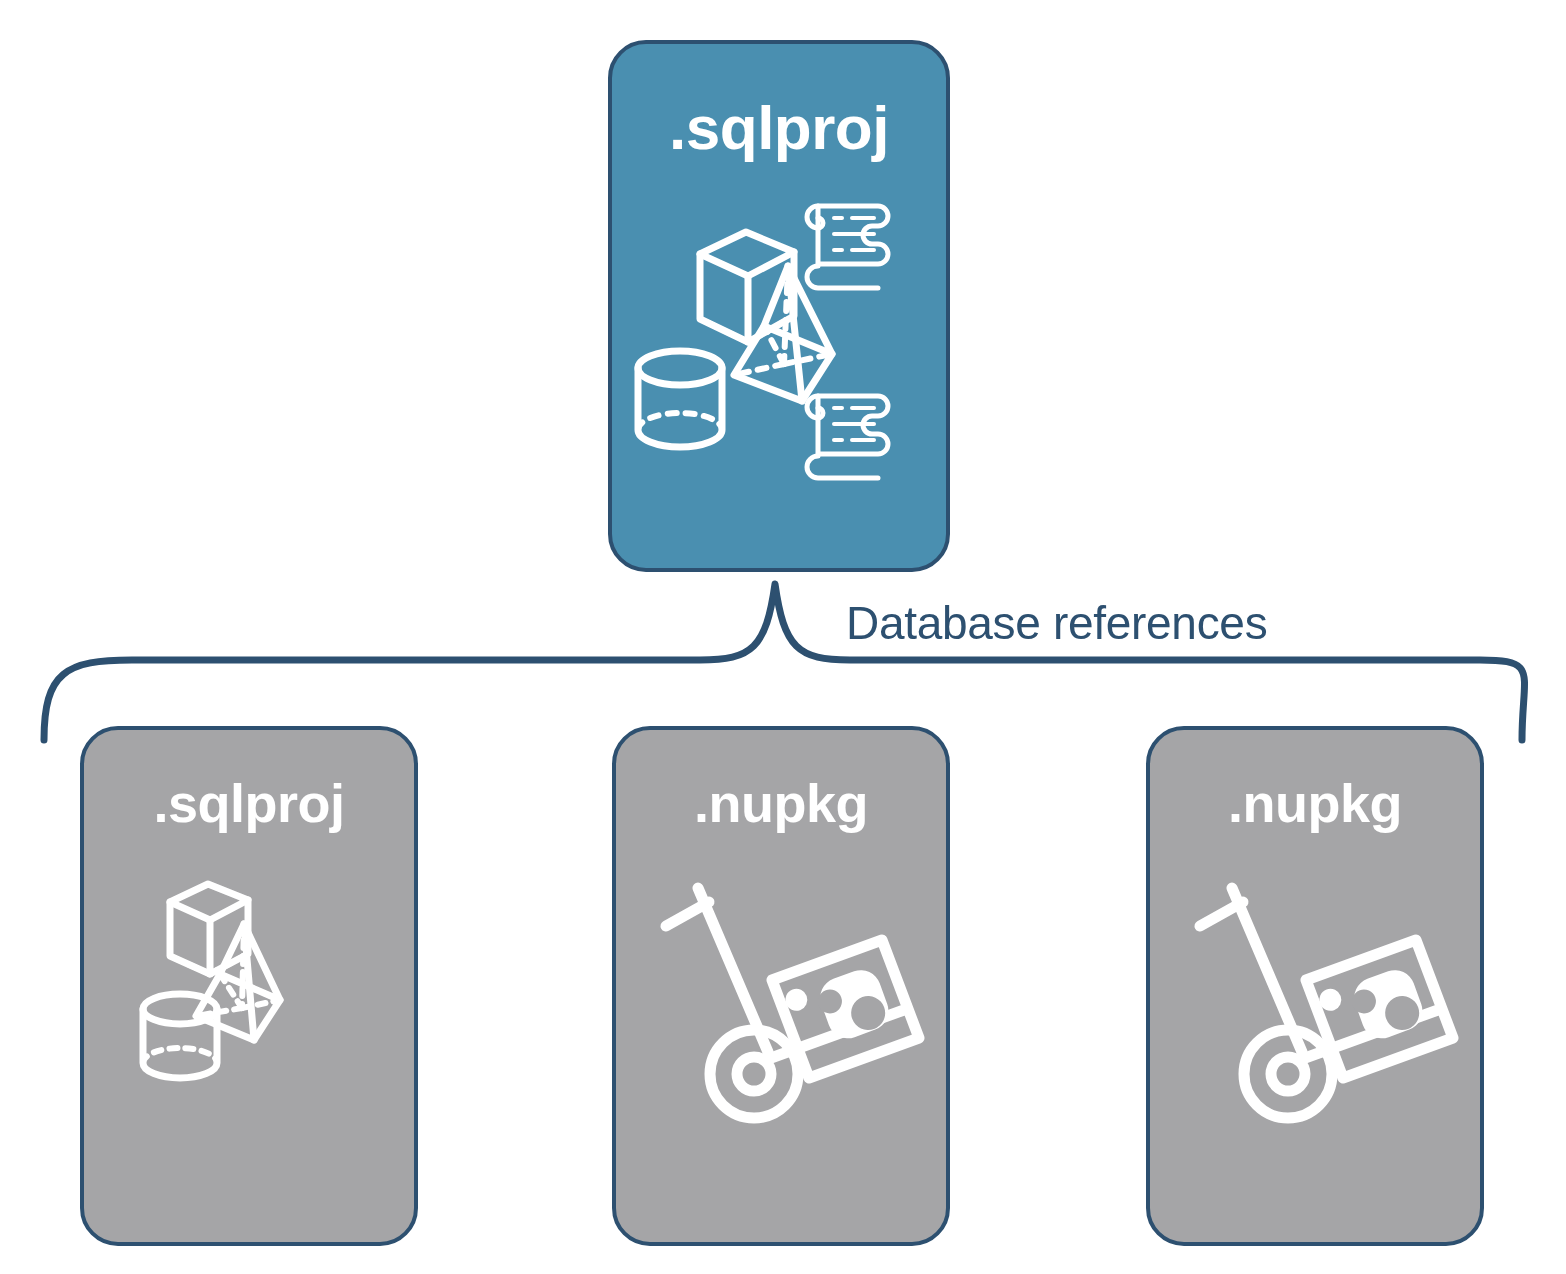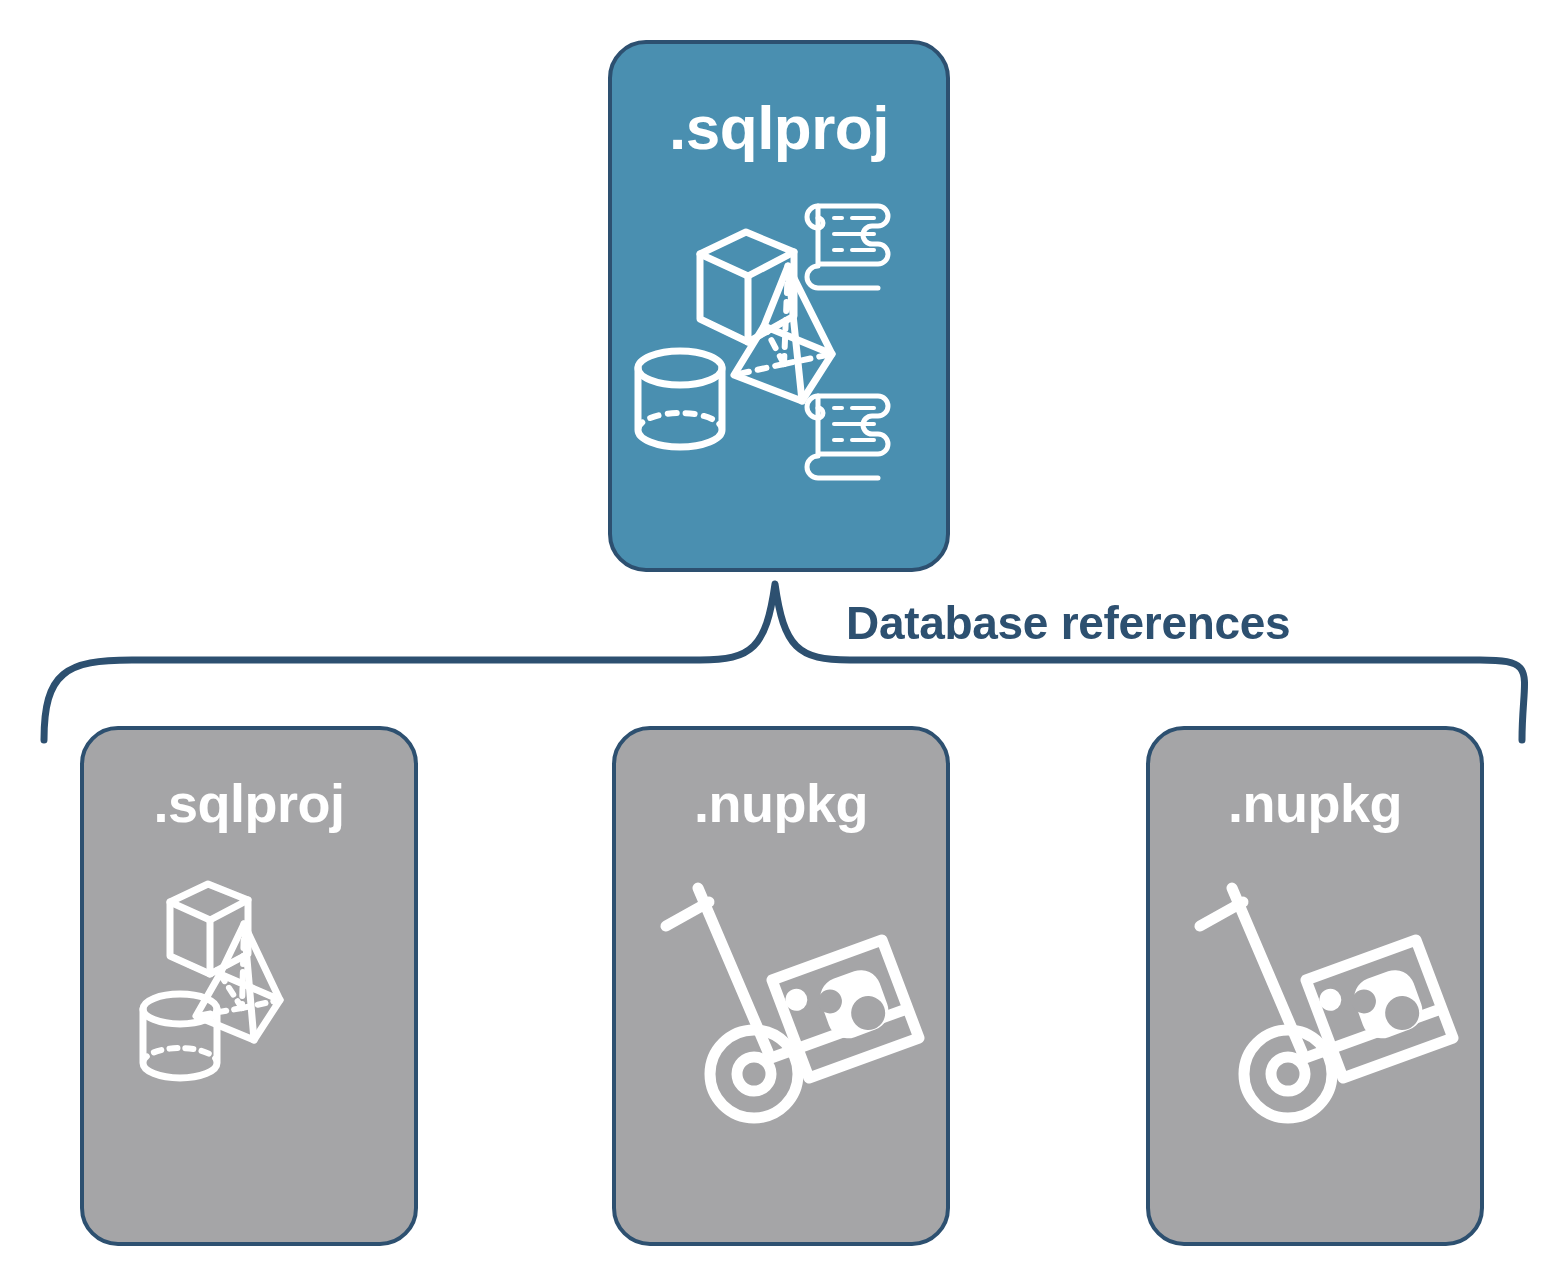--- a/index.html
+++ b/index.html
@@ -53,21 +53,21 @@
     position: absolute;
     left: 0; top: 0;
     width: 1566px;
     height: 1274px;
     pointer-events: none;
   }
 
   .bracket-label {
     position: absolute;
     color: #2D5070;
-    font-weight: 700;
+    font-weight: 400;
     font-size: 46px;
     letter-spacing: -0.3px;
     white-space: nowrap;
     user-select: none;
     text-align: center;
   }
 </style>
 </head>
 <body>
 

